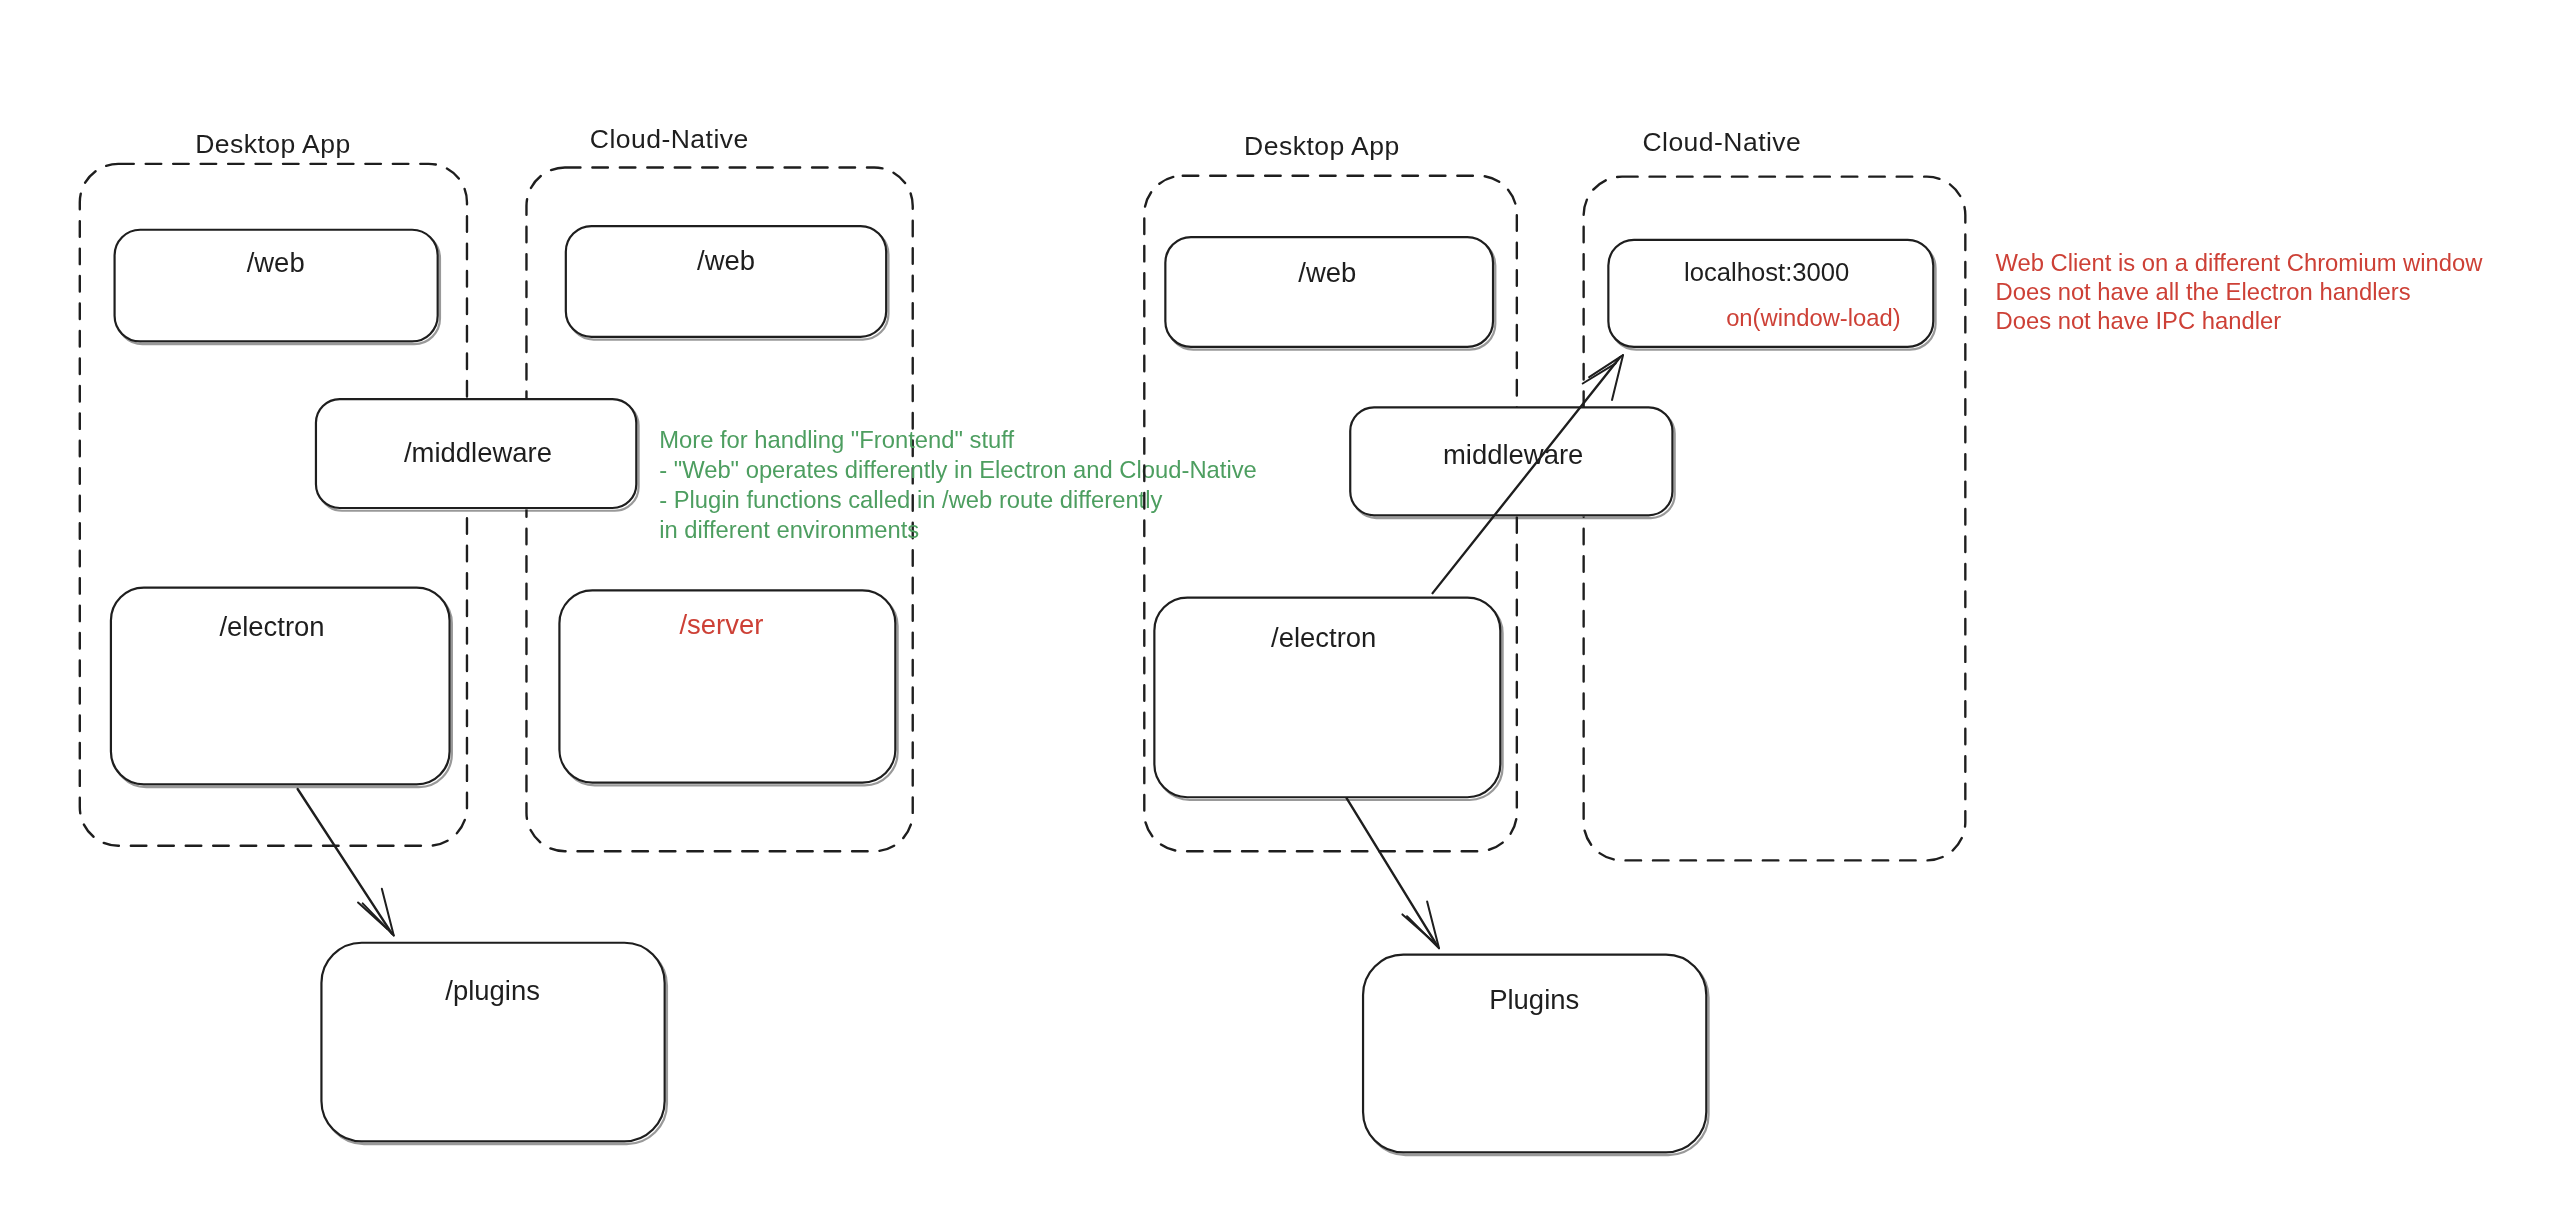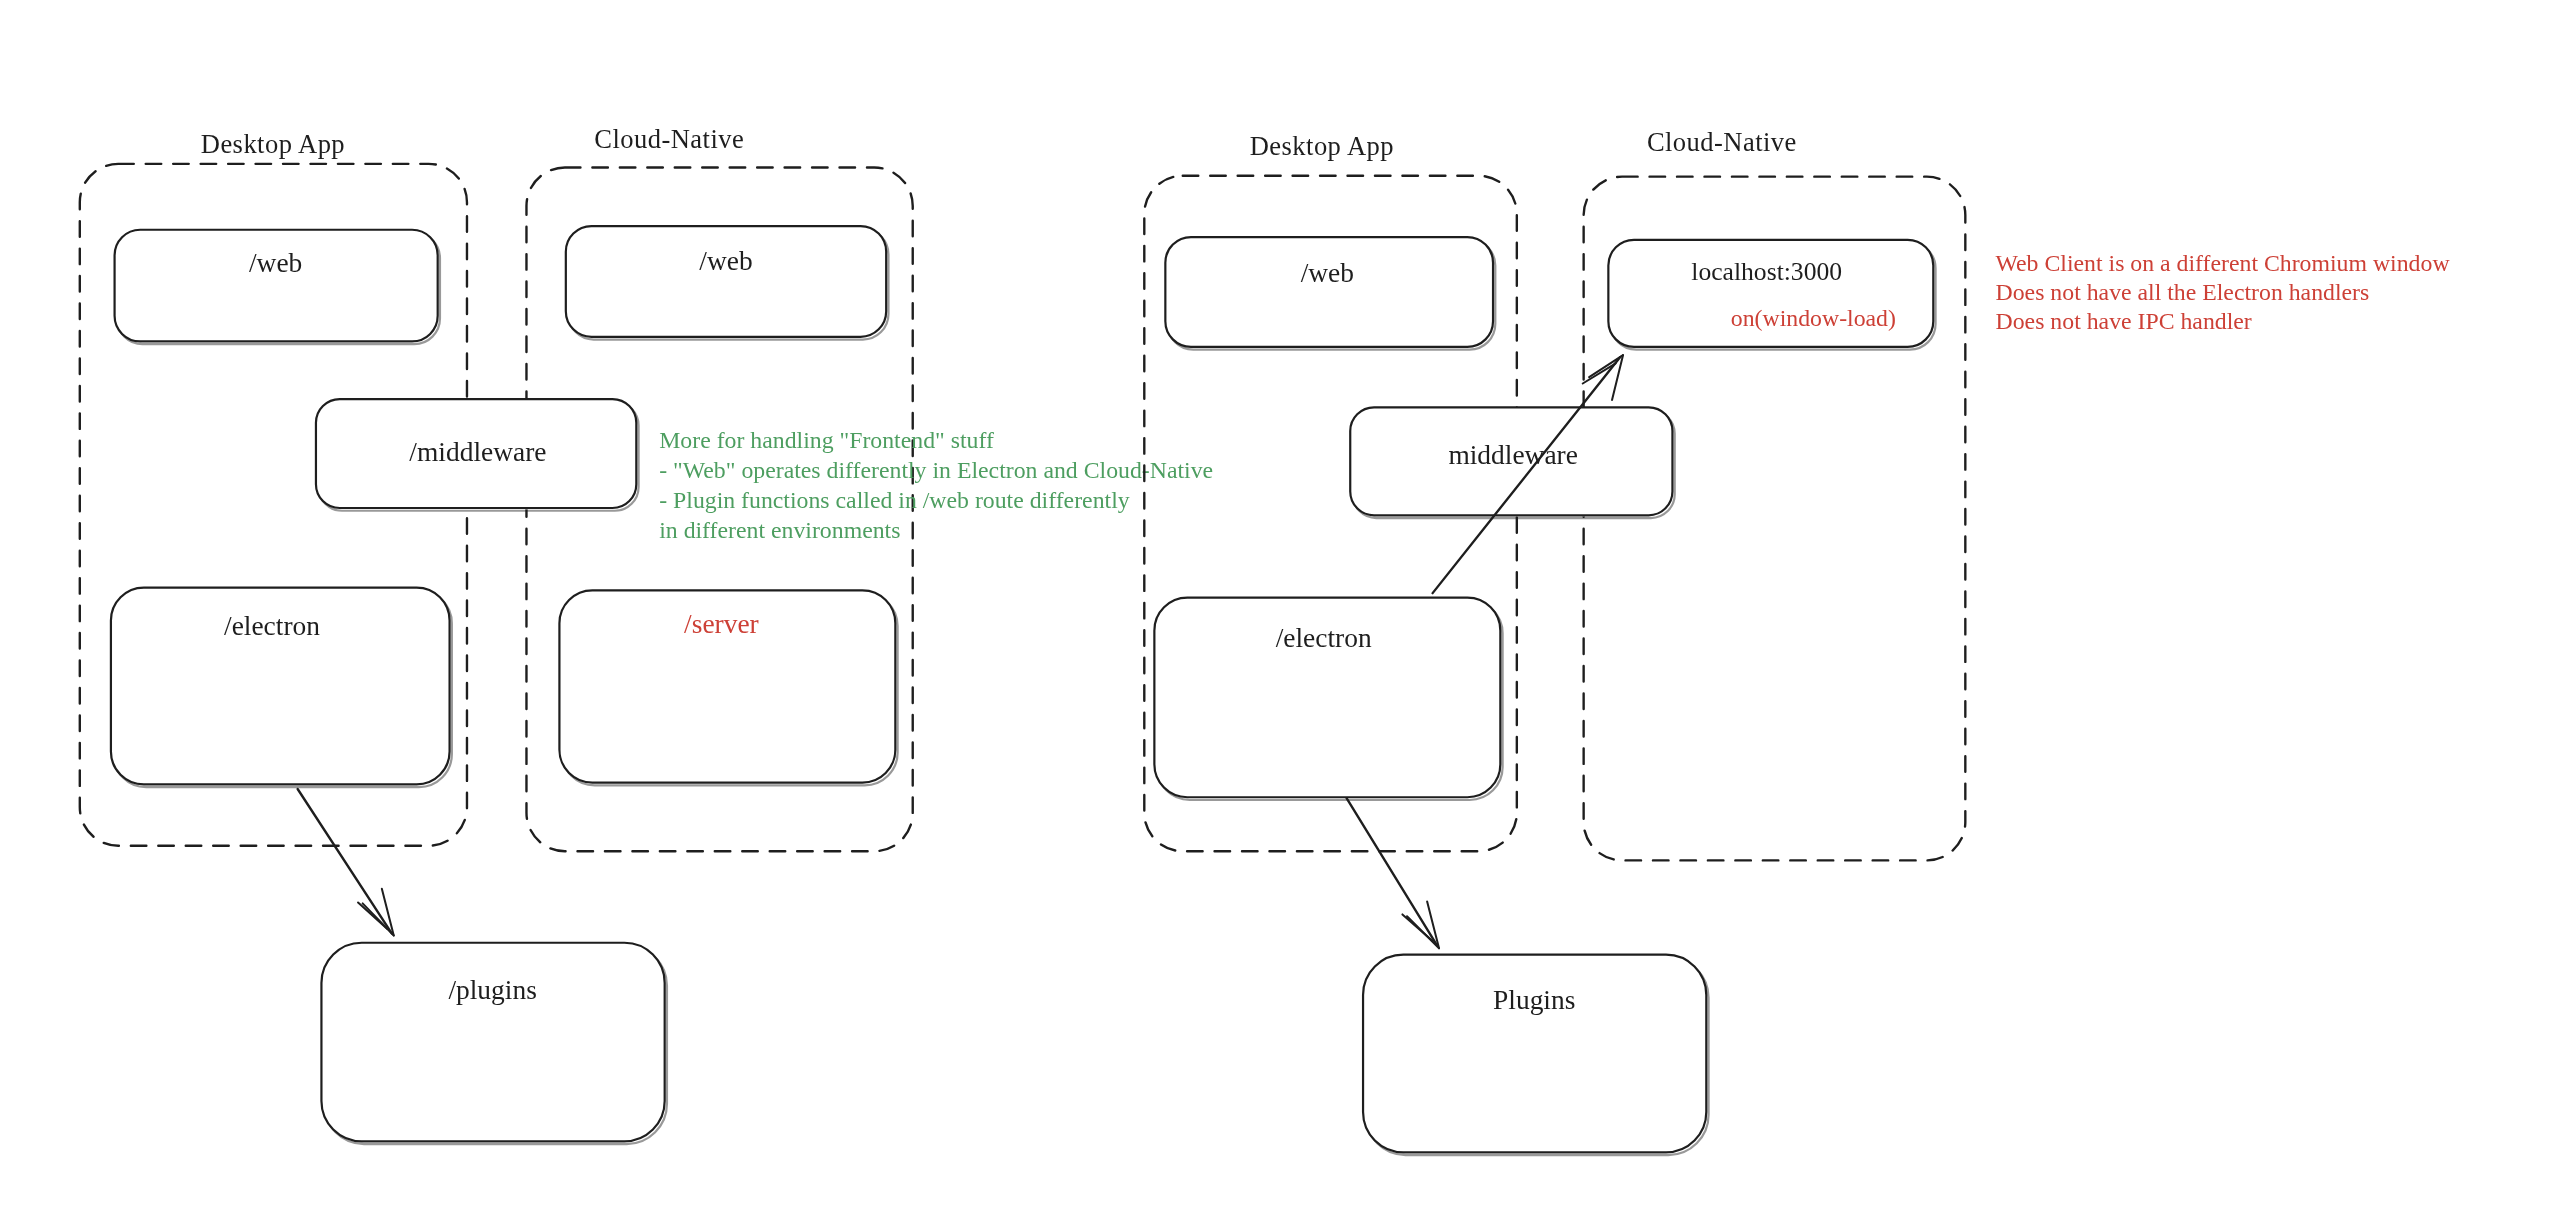--- a/index.html
+++ b/index.html
@@ -6,21 +6,21 @@
     --ink:#1e1e1e;
     --green:#4d9e60;
     --red:#cd4036;
     --bg:#ffffff;
   }
   html,body{margin:0;padding:0;background:var(--bg);}
   .stage{
     position:relative;
     width:2240px;height:1232px;
     background:var(--bg);
-    font-family:Liberation Serif, serif;
+    font-family:Liberation Sans, sans-serif;
   }
   svg{display:block;width:2576px;height:1232px;}
   .container-frame{
     fill:none;stroke:var(--ink);stroke-width:2.6;
     stroke-dasharray:17 13;stroke-linecap:round;
   }
   rect.box{
     fill:#ffffff;stroke:var(--ink);stroke-width:2.4;
   }
   .edge{stroke:var(--ink);stroke-width:2.6;fill:none;stroke-linecap:round;}

